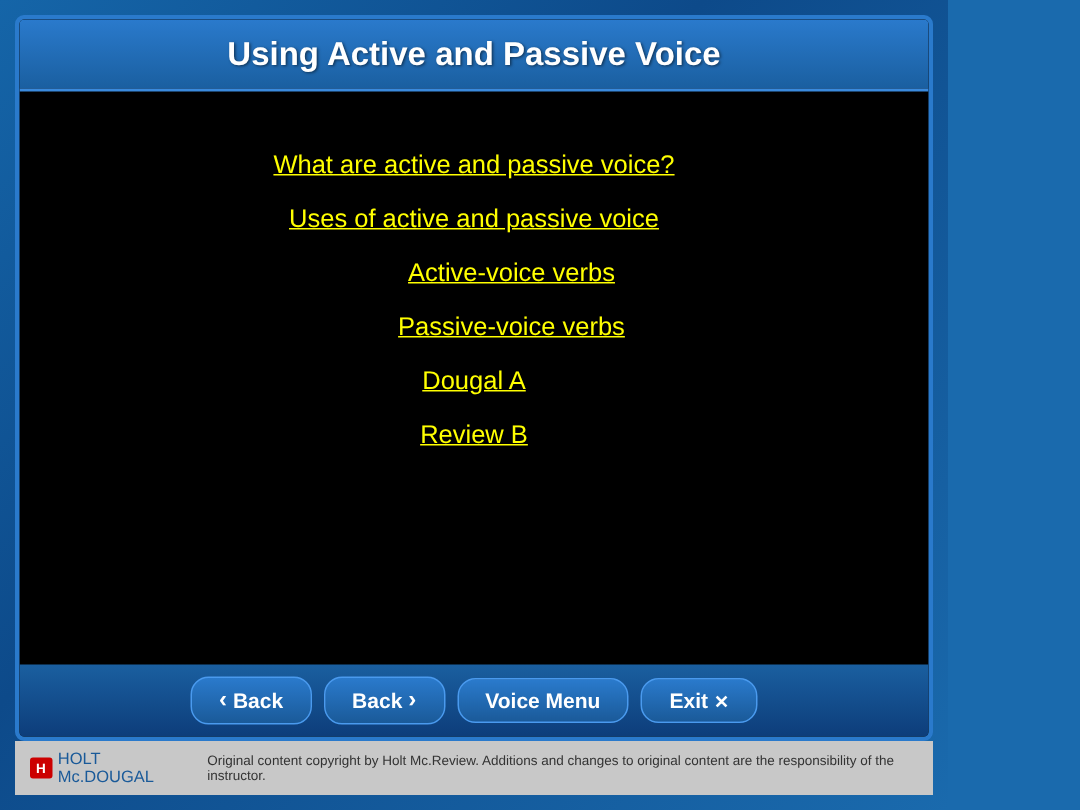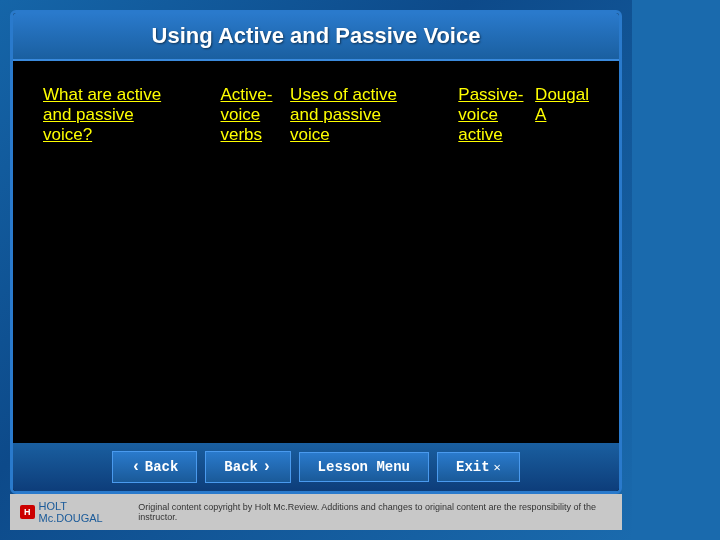--- a/index.html
+++ b/index.html
@@ -40,24 +40,25 @@
 
     .title-text {
       color: #fff;
       font-size: 22px;
       font-weight: bold;
       text-shadow: 1px 1px 2px rgba(0,0,0,0.5);
     }
 
     .content-area {
       flex: 1;
-      padding: 20px 30px;
+      padding: 35px 30px;
       display: flex;
-      flex-direction: row;
+      flex-direction: column;
       gap: 8px;
+      text-align: center;
     }
 
     .nav-link {
       color: #ffff00;
       font-size: 17px;
       text-decoration: underline;
       cursor: pointer;
       padding: 4px 0;
     }
 
@@ -72,29 +73,28 @@
       align-items: center;
       justify-content: center;
       gap: 8px;
       padding: 0 10px;
     }
 
     .nav-button {
       background: linear-gradient(180deg, #2a7acc 0%, #1a5a99 100%);
       color: #fff;
       border: 1px solid #4a9aee;
-      border-radius: 0;
+      border-radius: 12px;
       padding: 6px 18px;
       font-size: 14px;
       font-weight: bold;
       cursor: pointer;
       display: flex;
       align-items: center;
       gap: 4px;
-      font-family: Liberation Mono, monospace;
     }
 
     .nav-button.lesson-menu {
       background: linear-gradient(180deg, #2a7acc 0%, #1a5a99 100%);
     }
 
     .nav-button.exit-btn {
       background: linear-gradient(180deg, #2a7acc 0%, #1a5a99 100%);
     }
 
@@ -142,37 +142,38 @@
 
 <div class="outer-wrapper">
   <div class="main-content-area">
     <div class="title-bar">
       <span class="title-text">Using Active and Passive Voice</span>
     </div>
 
     <div class="content-area">
 
     <a href="#" class="nav-link">What are active and passive voice?</a>
+        <a href="#" class="nav-link">Uses of active and passive voice</a>
         <a href="#" class="nav-link indented">Active-voice verbs</a>
-        <a href="#" class="nav-link">Uses of active and passive voice</a>
-        <a href="#" class="nav-link indented">Passive-voice active</a>
+        <a href="#" class="nav-link indented">Passive-voice verbs</a>
         <a href="#" class="nav-link">Dougal A</a>
+        <a href="#" class="nav-link">Review B</a>
       </div>
 
     <div class="bottom-bar">
       <button class="nav-button">
         <span class="chevron-left"></span>
         <span>Back</span>
       </button>
       <button class="nav-button">
         <span>Back</span>
         <span class="chevron-right"></span>
       </button>
       <button class="nav-button lesson-menu">
-        <span>Lesson Menu</span>
+        <span>Voice Menu</span>
       </button>
       <button class="nav-button exit-btn">
         <span>Exit</span>
         <span class="times"></span>
       </button>
     </div>
   </div>
 
   <div class="footer-bar">
     <div class="holt-logo">

